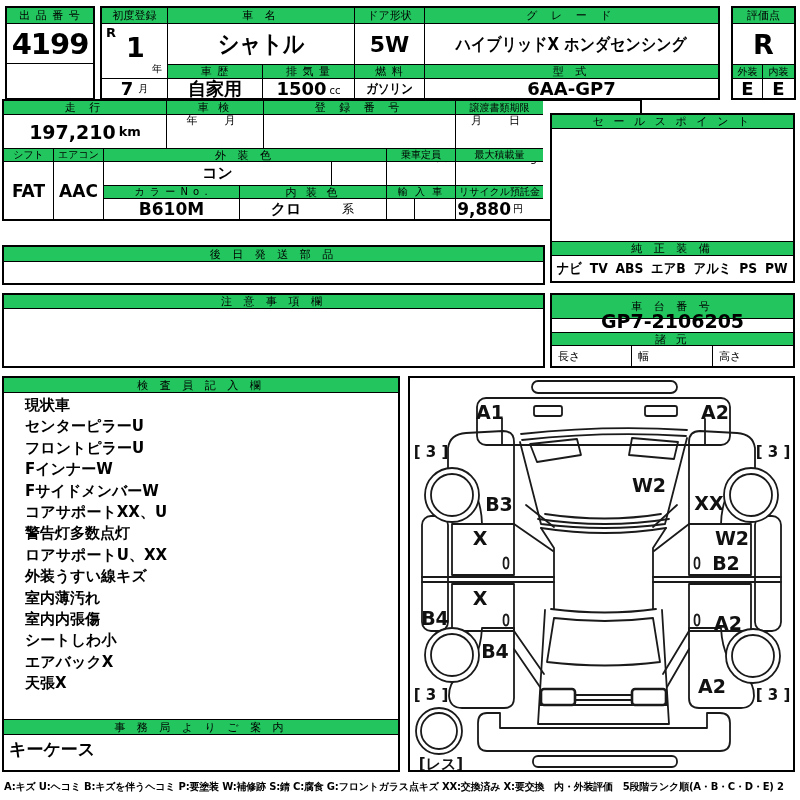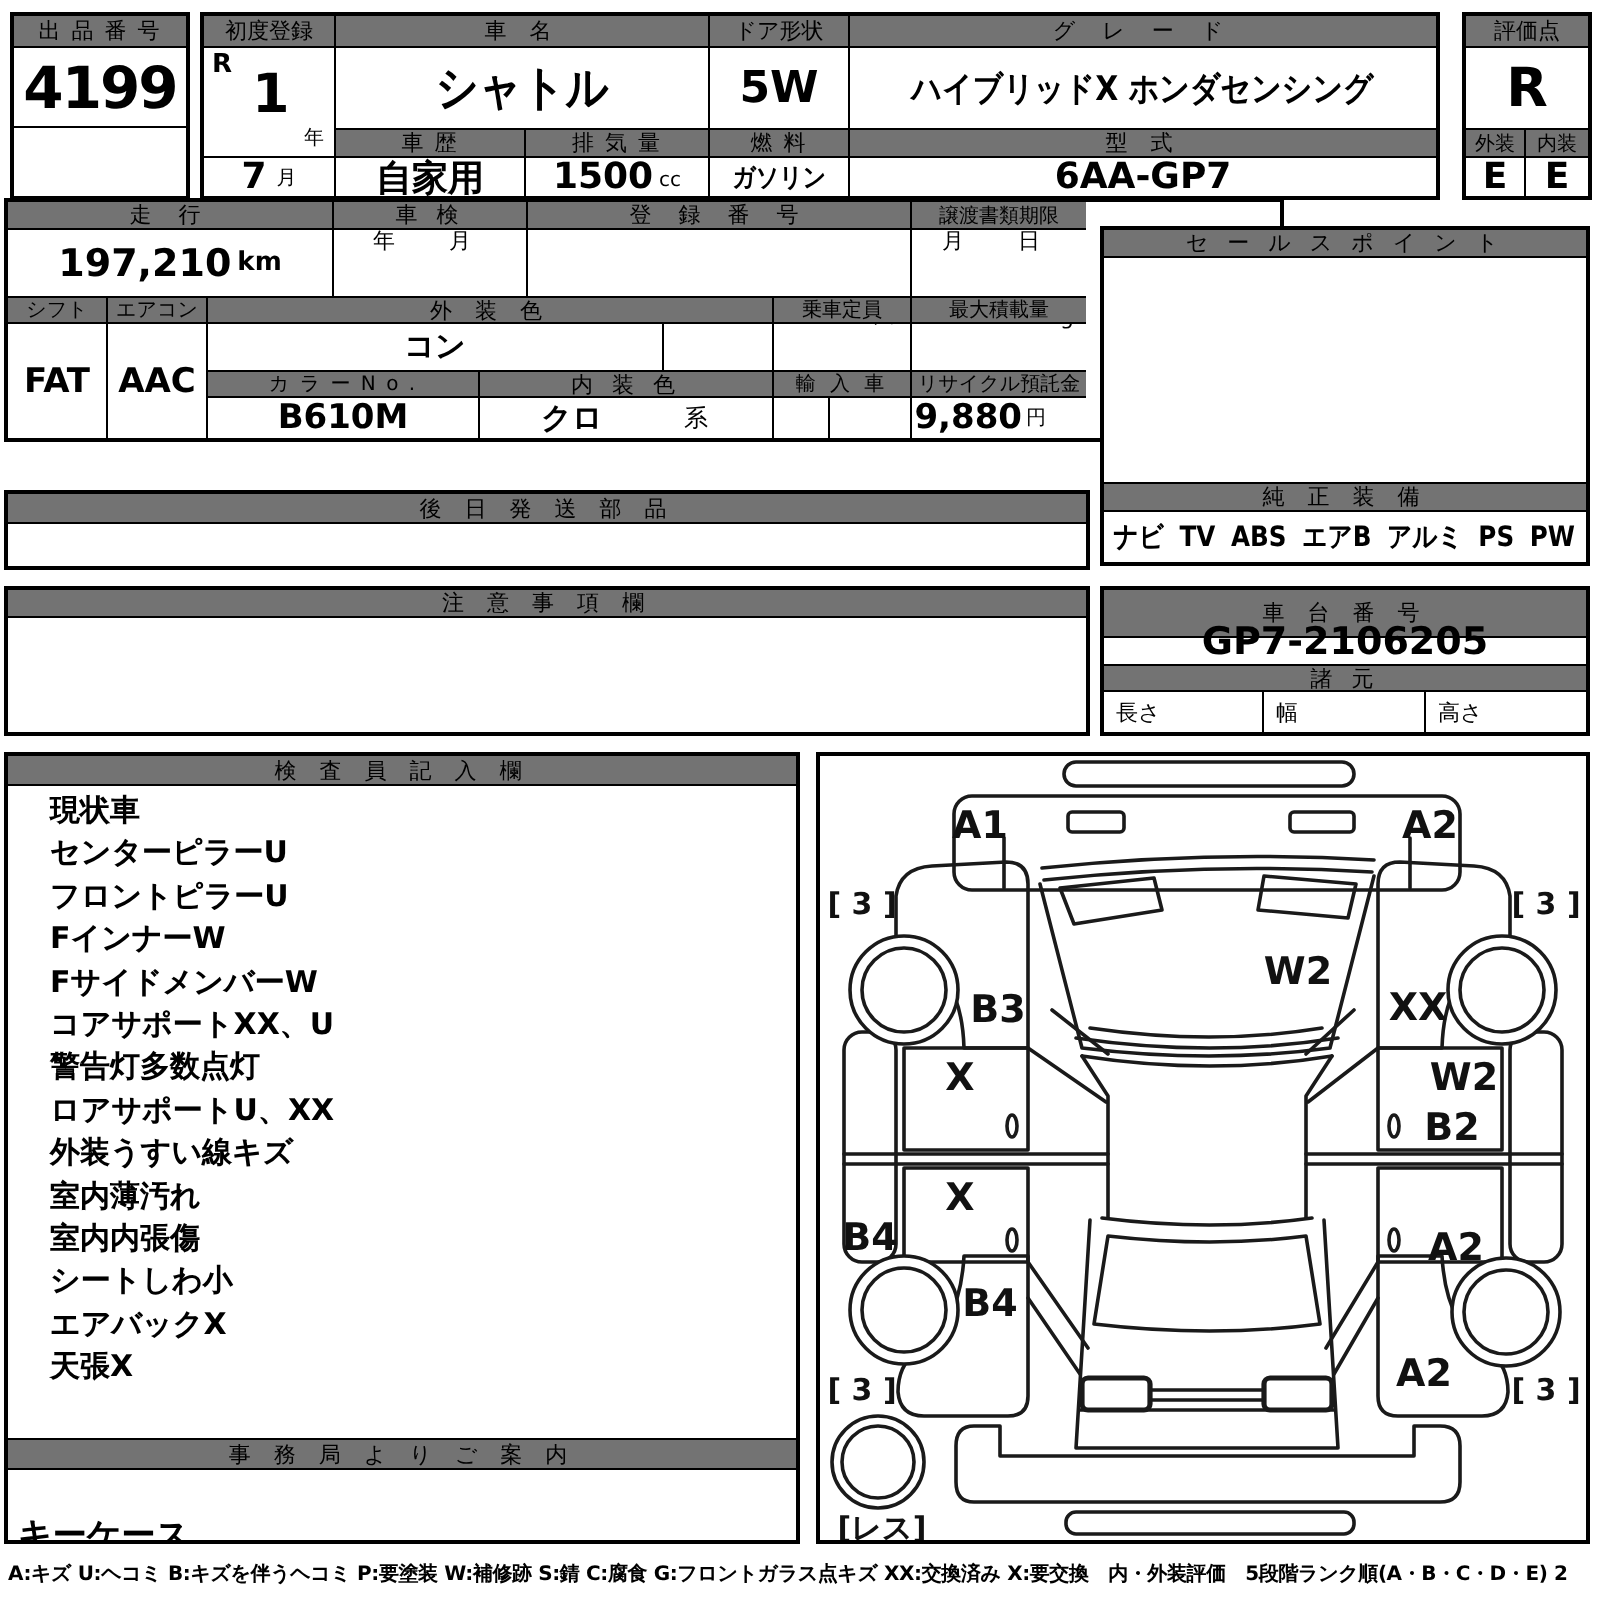--- a/index.html
+++ b/index.html
@@ -2,21 +2,21 @@
 <html><head>
 <meta charset="utf-8">
 <style>
   html,body{margin:0;padding:0;background:#fff;}
   .sheet{
     position:relative;width:800px;height:800px;background:#fff;overflow:hidden;
     font-family:"DejaVu Sans","Liberation Sans",sans-serif;color:#000;
   }
   .box{position:absolute;background:#fff;border:2px solid #000;box-sizing:border-box;}
   .abs{position:absolute;box-sizing:border-box;display:flex;align-items:center;justify-content:center;white-space:nowrap;overflow:hidden;}
-  .bar{background:#737373;font-size:11px;letter-spacing:1px;border-bottom:1.5px solid #000;text-align:right;}
+  .bar{background:#22c55e;font-size:11px;letter-spacing:1px;border-bottom:1.5px solid #000;text-align:right;}
   .bt{border-top:1.5px solid #000;}
   .br{border-right:1.5px solid #000;}
   .bb{border-bottom:1.5px solid #000;}
   .thinr{border-right:1px solid #000;}
   .bold{font-weight:bold;}
   .cond{transform:scaleX(.88);transform-origin:center;}
   .bot{align-items:flex-end;padding-bottom:20px;}
   .leftal{justify-content:flex-start;}
   .rightal{justify-content:flex-end;}
   .topleft{align-items:flex-start;justify-content:flex-start;}
@@ -166,21 +166,21 @@
         <div>警告灯多数点灯</div>
         <div>ロアサポートU、XX</div>
         <div>外装うすい線キズ</div>
         <div>室内薄汚れ</div>
         <div>室内内張傷</div>
         <div>シートしわ小</div>
         <div>エアバックX</div>
         <div>天張X</div>
       </div>
     <div class="abs bar bt" style="left:0;top:341px;width:394px;height:16px;letter-spacing:4px">事 務 局 よ り ご 案 内</div>
-    <div class="abs bold topleft" style="left:0;top:357px;width:394px;height:35px;font-size:17px;padding:21px 0 0 5px">キーケース</div>
+    <div class="abs bold topleft" style="left:0;top:357px;width:394px;height:35px;font-size:17px;padding:3px 0 0 5px">キーケース</div>
   </div>
 
   <div class="box" style="left:408px;top:376px;width:387px;height:396px">
     <svg id="car-svg" width="383" height="392" viewBox="0 0 383 392">
       <g stroke="#1a1a1a" stroke-width="1.8" fill="none" stroke-linejoin="round" stroke-linecap="round">
         <rect x="122" y="3" width="145" height="12" rx="6"></rect>
         <rect x="67" y="20" width="253" height="47" rx="9"></rect>
         <rect x="124" y="28" width="28" height="10" rx="2"></rect>
         <rect x="235" y="28" width="32" height="10" rx="2"></rect>
         <path d="M92,41 L92,66"></path>

